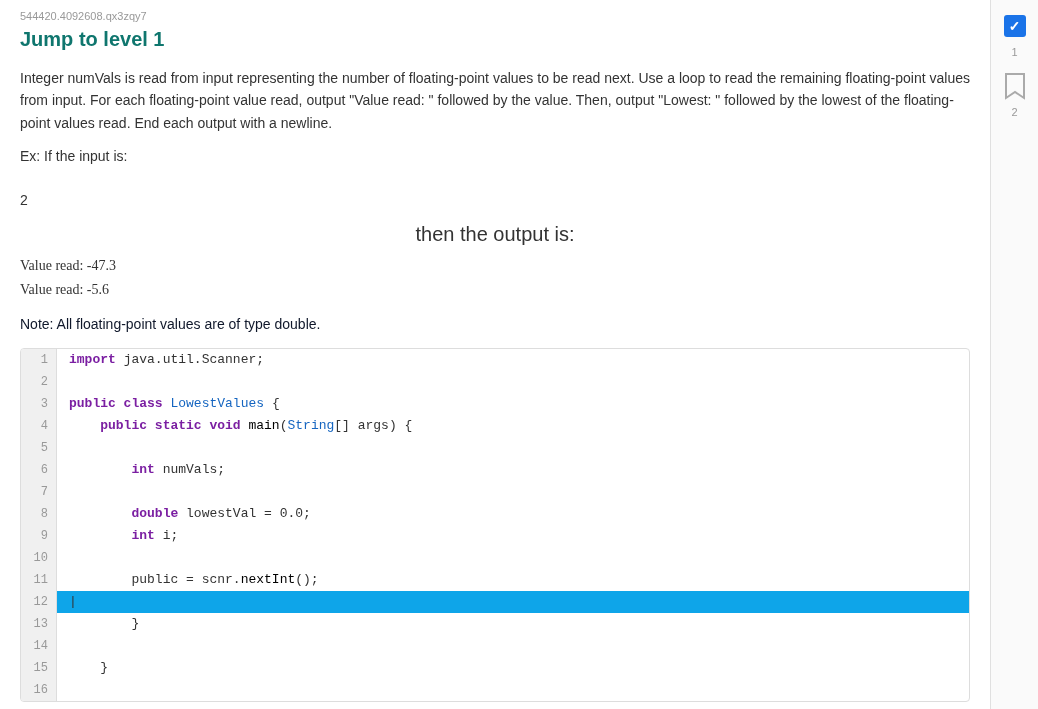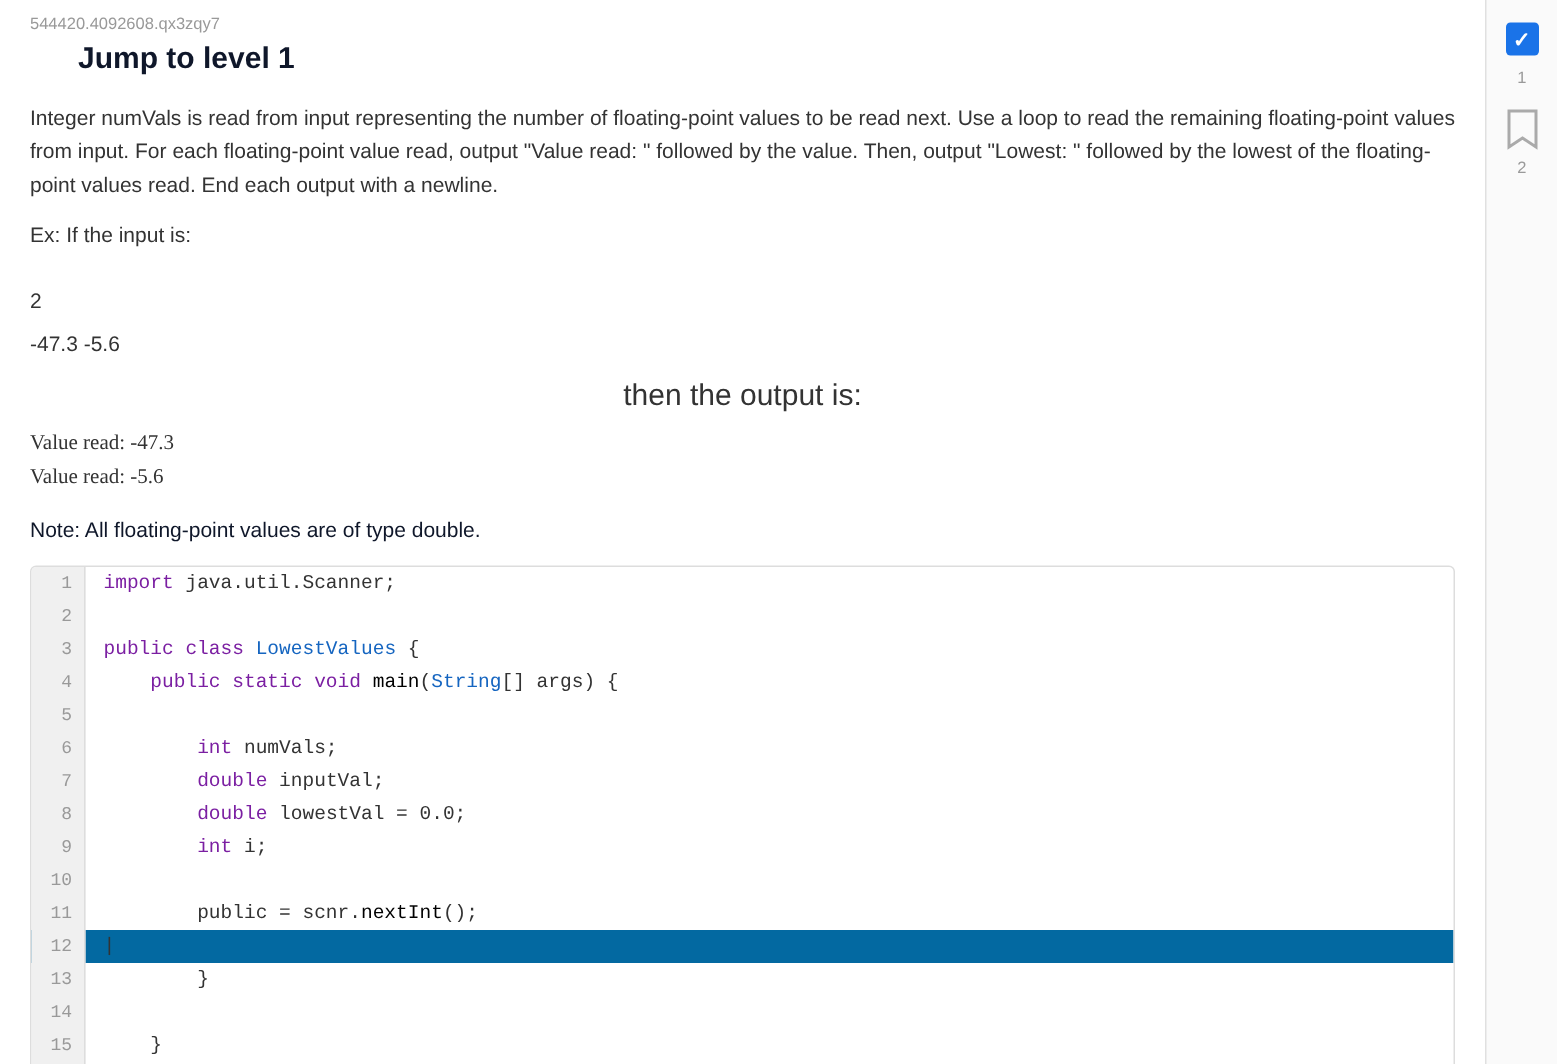--- a/index.html
+++ b/index.html
@@ -21,23 +21,22 @@
       max-width: 990px;
     }
     .meta-id {
       font-size: 11px;
       color: #999;
       margin-bottom: 6px;
     }
     .page-title {
       font-size: 20px;
       font-weight: bold;
-      color: #0f172a;
+      color: #0f766e;
       margin-bottom: 16px;
-      margin-left: 32px;
     }
     .description {
       font-size: 14px;
       color: #333;
       line-height: 1.6;
       margin-bottom: 14px;
     }
     .example-label {
       font-size: 14px;
       color: #333;
@@ -74,21 +73,21 @@
       overflow: hidden;
       font-family: 'Courier New', Courier, monospace;
       font-size: 13px;
     }
     .code-line {
       display: flex;
       align-items: stretch;
       min-height: 22px;
     }
     .code-line.active-line {
-      background: #0369a1;
+      background: #0ea5e9;
     }
     .line-num {
       width: 36px;
       min-width: 36px;
       background: #f0f0f0;
       color: #999;
       text-align: right;
       padding-right: 8px;
       padding-left: 4px;
       font-size: 12px;
@@ -101,21 +100,21 @@
       line-height: 22px;
       white-space: pre;
     }
     .cursor-line .line-content::after {
       content: '|';
       color: #333;
       animation: blink 1s step-end infinite;
     }
     @keyframes blink { 50% { opacity: 0; } }
     
-    .kw { color: #7b1fa2; font-weight: normal; } 
+    .kw { color: #7b1fa2; font-weight: bold; } 
     .cl { color: #1565c0; } 
     .fn { color: #000000; } 
     .nm { color: #333; } 
     .sidebar {
       width: 48px;
       display: flex;
       flex-direction: column;
       align-items: center;
       padding-top: 10px;
       border-left: 1px solid #e0e0e0;
@@ -158,21 +157,20 @@
 </head>
 <body>
 
 <div class="page-wrapper">
   <div class="main-content">
     <div class="meta-id">544420.4092608.qx3zqy7</div>
     <div class="page-title">Jump to level 1</div>
     <div class="description">Integer numVals is read from input representing the number of floating-point values to be read next. Use a loop to read the remaining floating-point values from input. For each floating-point value read, output "Value read: " followed by the value. Then, output "Lowest: " followed by the lowest of the floating-point values read. End each output with a newline.</div>
     <div class="example-label">Ex: If the input is:</div>
     <div class="example-input">2</div>
-    <div class="example-input">-47.3  -5.6</div>
     <div class="then-label">then the output is:</div>
     <div class="code-output">
       <div>Value read: -47.3</div>
       <div>Value read: -5.6</div>
     </div>
     <div class="note-text">Note: All floating-point values are of type double.</div>
 
     <div class="code-editor">
 
       <div class="code-line">
@@ -199,21 +197,20 @@
         <div class="line-num">5</div>
       </div>
 
       <div class="code-line">
         <div class="line-num">6</div>
         <div class="line-content">        <span class="kw">int</span> <span class="nm">numVals;</span></div>
       </div>
 
       <div class="code-line">
         <div class="line-num">7</div>
-        <div class="line-content">        <span class="kw">double</span> <span class="nm">inputVal;</span></div>
       </div>
 
       <div class="code-line">
         <div class="line-num">8</div>
         <div class="line-content">        <span class="kw">double</span> <span class="nm">lowestVal = 0.0;</span></div>
       </div>
 
       <div class="code-line">
         <div class="line-num">9</div>
         <div class="line-content">        <span class="kw">int</span> <span class="nm">i;</span></div>

